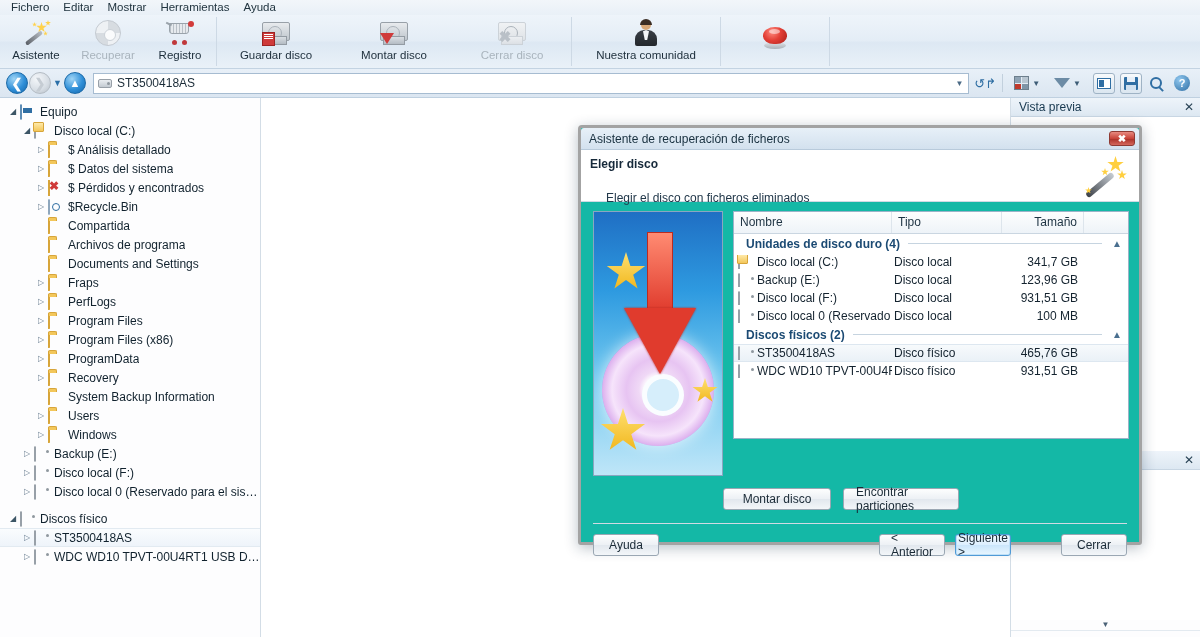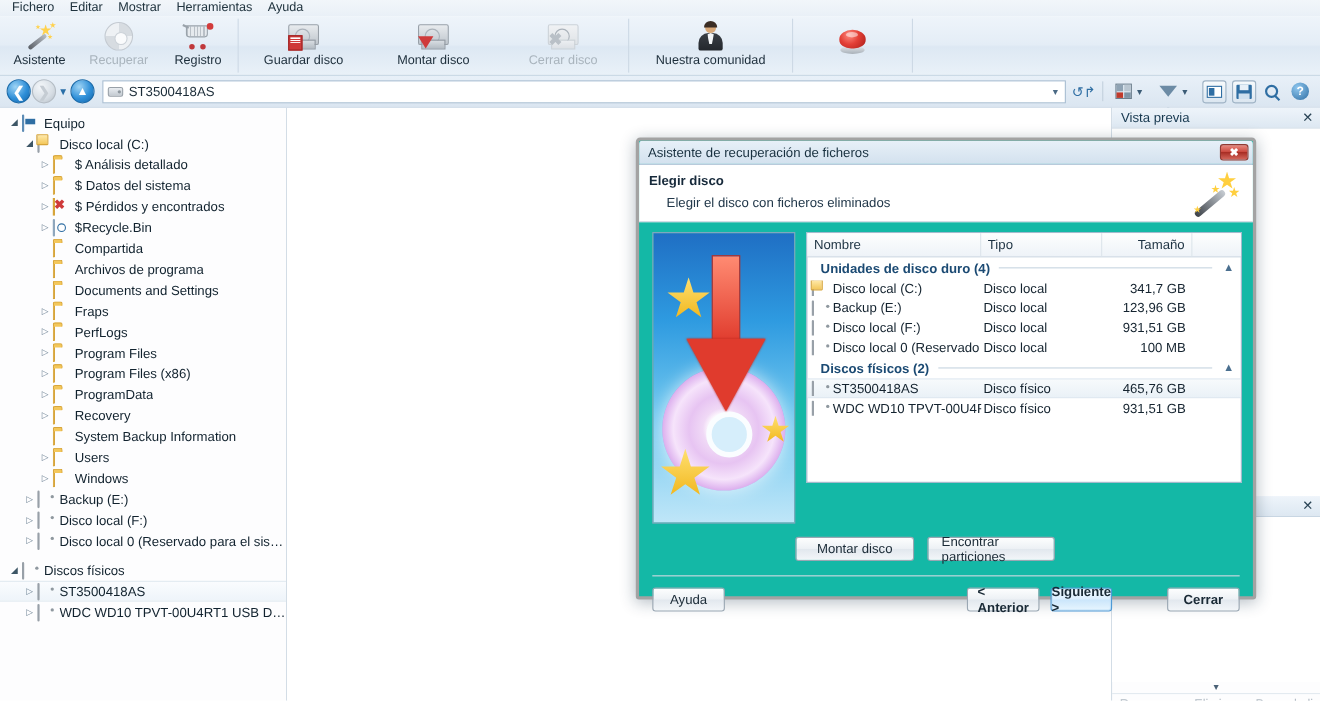--- a/index.html
+++ b/index.html
@@ -206,21 +206,21 @@
   .dlg-close {
     width:26px; height:15px; border-radius:3px; border:1px solid #8f3a33;
     background:linear-gradient(to bottom,#e88a80,#c8443a 50%,#a92e25 51%,#d4675c);
     color:#fff; font-size:10px; font-weight:bold; display:flex; align-items:center; justify-content:center;
     cursor:default;
   }
   .dlg-header {
     height:52px; background:#fff; border-bottom:1px solid #cfdae4; position:relative; padding:7px 12px 0 9px;
   }
   .dlg-h1 { font-size:12px; font-weight:bold; color:#16293a; }
-  .dlg-h2 { font-size:12px; color:#22384a; margin-top:6px; margin-left:16px; }
+  .dlg-h2 { font-size:12px; color:#22384a; margin-top:20px; margin-left:16px; }
   .dlg-wand { position:absolute; right:12px; top:4px; width:48px; height:44px; }
   .dw-stick { position:absolute; left:4px; top:28px; width:34px; height:6px; border-radius:3px;
     background:linear-gradient(to right,#3b4047,#c6ccd2); transform:rotate(-40deg); }
   .dw-star { position:absolute; background:#ffcf3f;
     clip-path: polygon(50% 0%,61% 35%,98% 35%,68% 57%,79% 91%,50% 70%,21% 91%,32% 57%,2% 35%,39% 35%); }
 
   .dlg-body { padding:9px 10px 0 12px; display:flex; gap:10px; }
   .illus { width:130px; height:265px; border:1px solid #8aa6c0; position:relative; overflow:hidden;
     background:linear-gradient(to bottom,#1f6fc4 0%, #2e9ae0 30%, #6fc7ef 62%, #bfe6f8 100%); }
   .cd { position:absolute; left:8px; top:122px; width:112px; height:112px; border-radius:50%;
@@ -260,21 +260,21 @@
   .btn {
     height:22px; border:1px solid #9aa7b3; border-radius:3px;
     background:linear-gradient(to bottom,#fdfefe,#edf1f5 48%,#e2e8ee 52%,#f3f6f9);
     font-size:12px; color:#1a2a36; display:flex; align-items:center; justify-content:center;
     padding:0 12px; cursor:default; font-family:"Liberation Sans", sans-serif;
   }
   .btn.focus { border-color:#4f9ad6; box-shadow:0 0 0 1px #bfe0f7 inset;
     background:linear-gradient(to bottom,#f4fbff,#dcefff 48%,#cbe6fb 52%,#e8f6ff); }
   .dlg-hr { height:1px; background:#d0dae3; margin:13px 12px 0 12px; }
   .dlg-footer { display:flex; align-items:center; padding:10px 12px 0 12px; }
-  .ft-right { margin-left:auto; display:flex; gap:10px;font-weight:bold; }
+  .ft-right { margin-left:auto; display:flex; gap:10px; }
   .btn-w1 { width:66px; }
   .btn-w2 { width:66px; }
   .btn-w3 { width:56px; }
   .btn-w4 { width:66px; }
   .btn-mount { width:108px; }
   .btn-part { width:116px; }
 
   
   .rp-block { display:flex; flex-direction:column; }
   .rp-title {
@@ -568,21 +568,21 @@
           </div>
           <div class="tnode" style="padding-left: 20px;">
             <span class="twist ">▷</span>
             <span class="tico"><span class="ic-drive"></span></span>
             <span class="tlabel">Disco local 0 (Reservado para el sistema)</span>
           </div>
           <div style="height: 8px;"></div>
           <div class="tnode" style="padding-left: 6px;">
             <span class="twist open">◢</span>
             <span class="tico"><span class="ic-drive"></span></span>
-            <span class="tlabel">Discos físicos</span>
+            <span class="tlabel">Discos físico</span>
           </div>
           <div class="tnode sel" style="padding-left: 20px;">
             <span class="twist ">▷</span>
             <span class="tico"><span class="ic-drive"></span></span>
             <span class="tlabel">ST3500418AS</span>
           </div>
           <div class="tnode" style="padding-left: 20px;">
             <span class="twist ">▷</span>
             <span class="tico"><span class="ic-drive"></span></span>
             <span class="tlabel">WDC WD10 TPVT-00U4RT1 USB Device</span>

